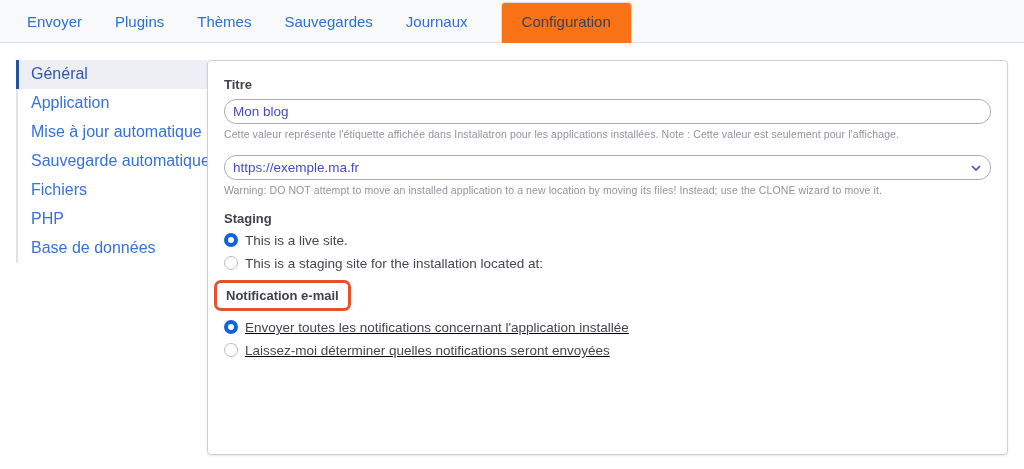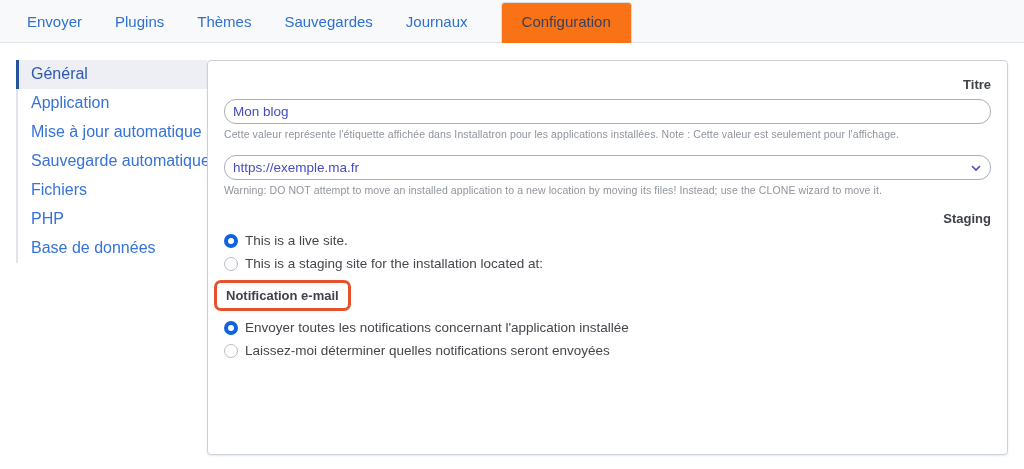--- a/index.html
+++ b/index.html
@@ -74,21 +74,20 @@
     padding:16px 16px 14px 16px;
     min-height:395px;
   }
   .group { margin-bottom:15px; }
   .field-label {
     display:block;
     font-size:13px;
     font-weight:bold;
     color:#3f4249;
     margin-bottom:7px;
-    text-align:right;
   }
   .text-input, .url-select {
     width:100%;
     height:25px;
     border:1px solid #a9aeb6;
     border-radius:12px;
     background:#fff;
     padding:2px 8px;
     font-family:"Liberation Sans", sans-serif;
     font-size:13.5px;
@@ -104,21 +103,21 @@
   }
   .chevron svg { display:block; }
   .help {
     font-size:10.5px;
     color:#8f949c;
     margin-top:4px;
     letter-spacing:0.1px;
   }
   .radio-row {
     display:flex;
-    align-items:center;
+    align-items:flex-start;
     margin:7px 0 8px 0;
     font-size:13.5px;
     color:#43464c;
     cursor:pointer;
   }
   .radio {
     width:14px; height:14px;
     border-radius:50%;
     margin-right:7px;
     flex-shrink:0;
@@ -187,21 +186,21 @@
         <span class="radio checked"></span>
         <span>This is a live site.</span>
       </div>
       <div class="radio-row">
         <span class="radio unchecked"></span>
         <span>This is a staging site for the installation located at:</span>
       </div>
     </div>
 
 
-    <div class="group" style="margin-bottom:12px;">
+    <div class="group" style="margin-bottom:12px;text-decoration:underline;">
       <span class="highlight-box">
         <label class="field-label">Notification e-mail</label>
       </span>
       <div class="radio-row">
         <span class="radio checked"></span>
         <span>Envoyer toutes les notifications concernant l'application installée</span>
       </div>
       <div class="radio-row">
         <span class="radio unchecked"></span>
         <span>Laissez-moi déterminer quelles notifications seront envoyées</span>

